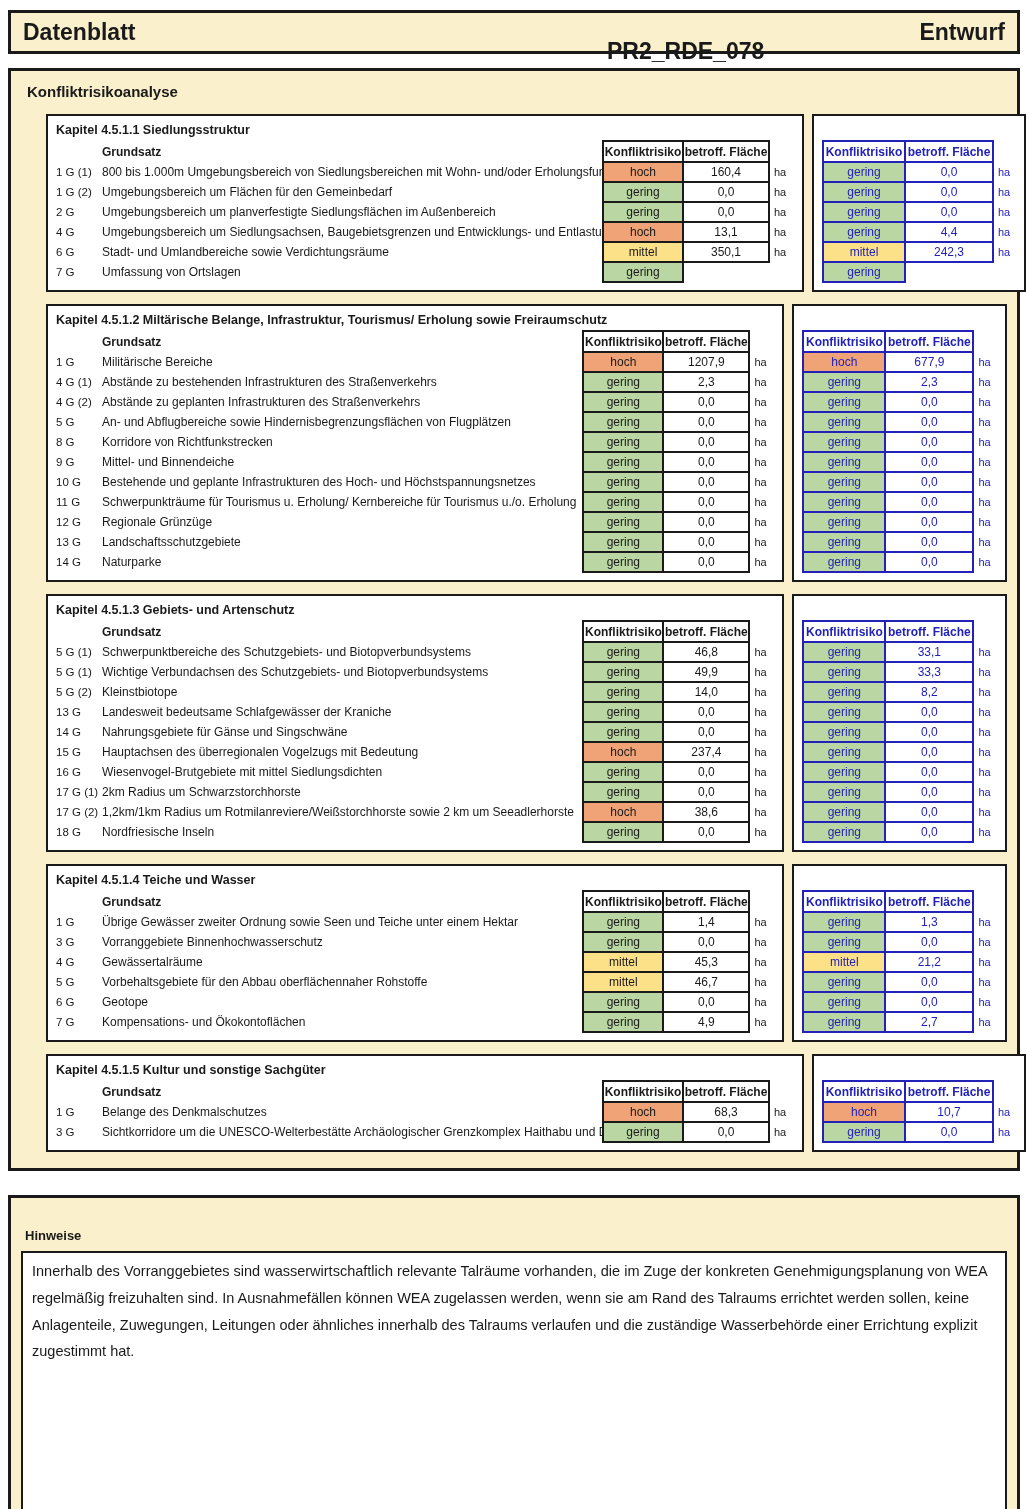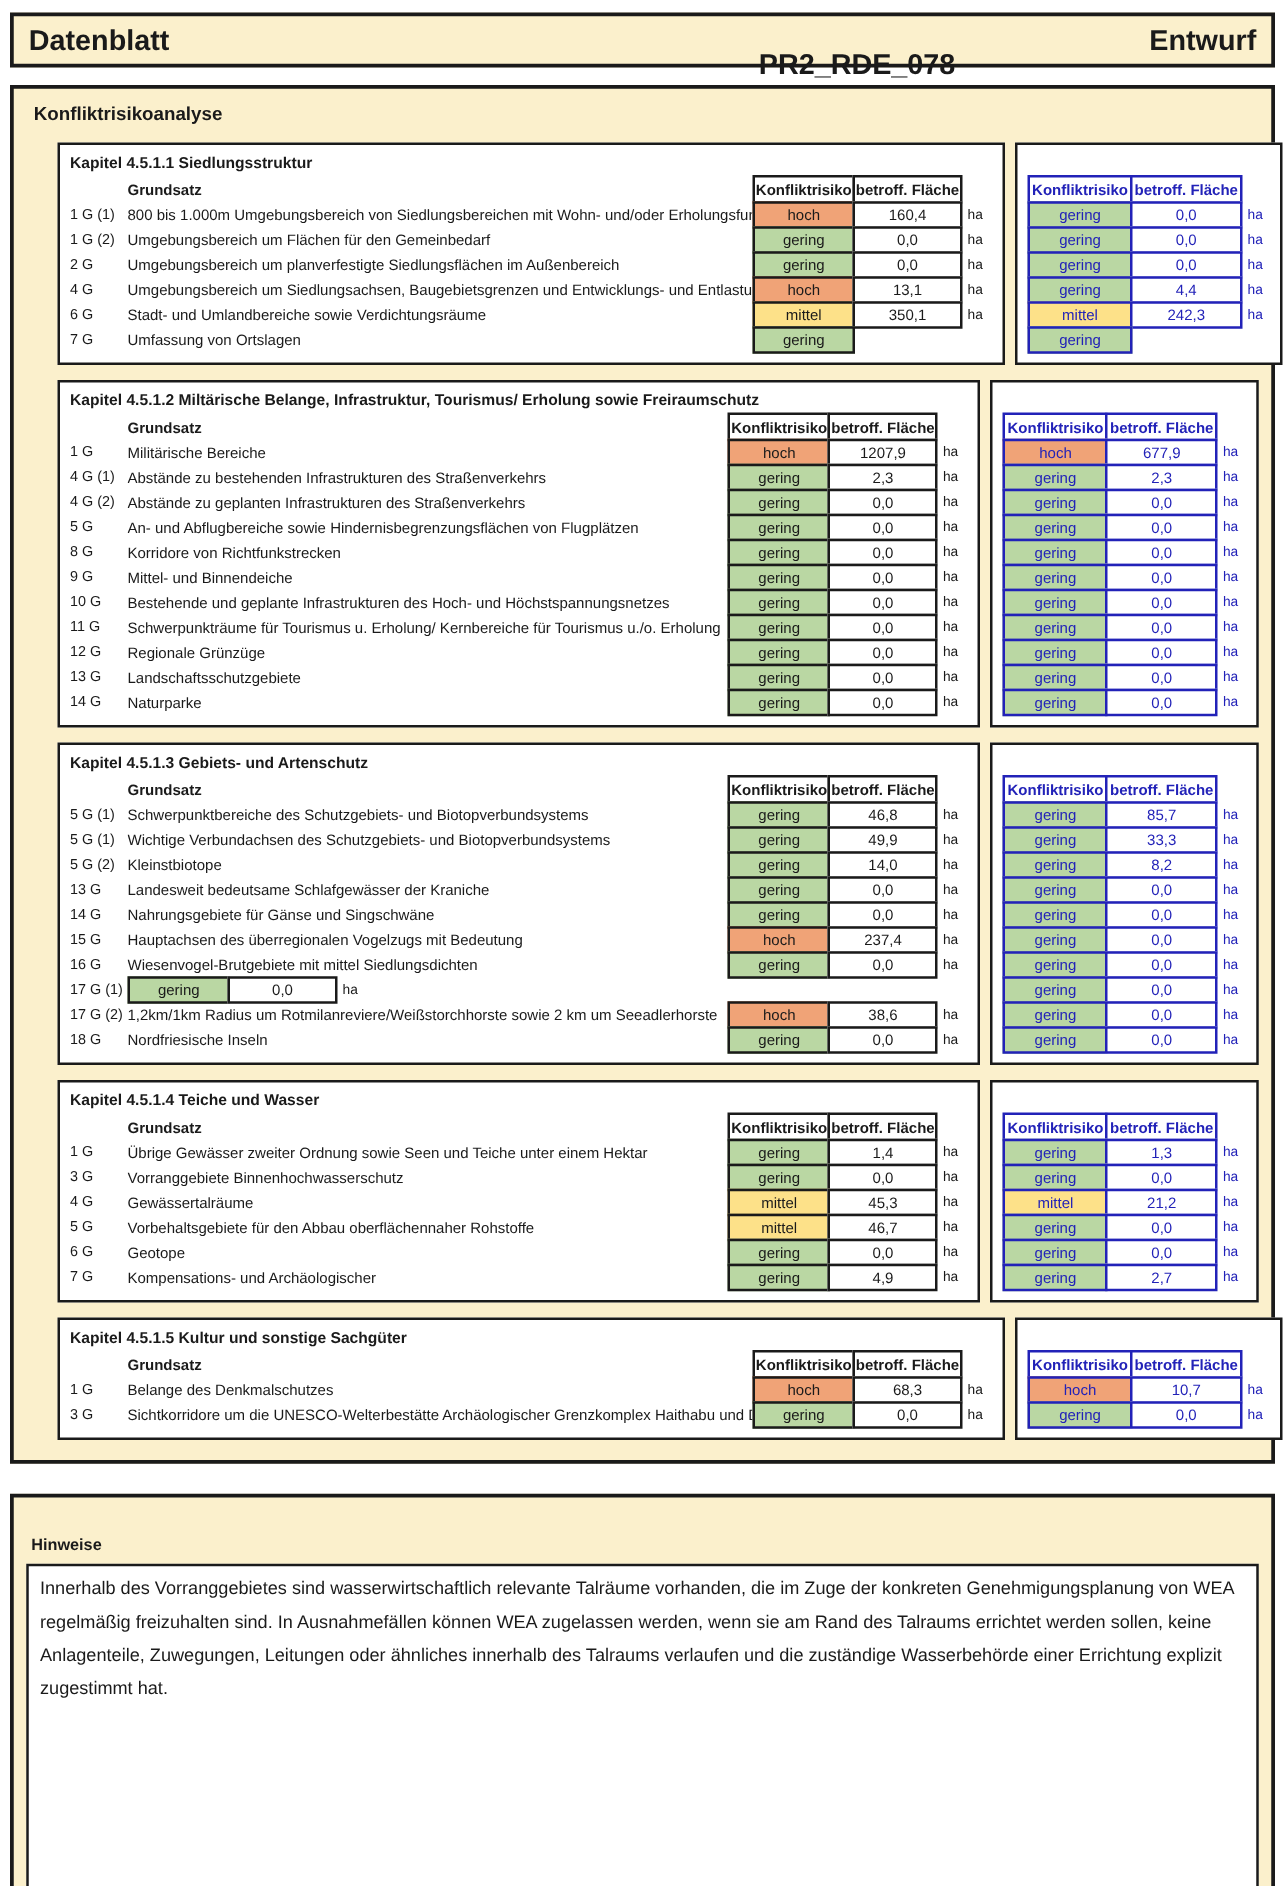--- a/index.html
+++ b/index.html
@@ -380,20 +380,21 @@
             </div>
             <div class="trow collapse">
               <div class="cid">16 G</div>
               <div class="ctext">Wiesenvogel-Brutgebiete mit mittel Siedlungsdichten</div>
               <div class="crisk" style="background: rgb(186, 215, 163);">gering</div>
               <div class="carea">0,0</div>
               <div class="cha">ha</div>
             </div>
             <div class="trow collapse">
               <div class="cid">17 G (1)</div>
+              <div class="ctext">2km Radius um Schwarzstorchhorste</div>
               <div class="crisk" style="background: rgb(186, 215, 163);">gering</div>
               <div class="carea">0,0</div>
               <div class="cha">ha</div>
             </div>
             <div class="trow collapse">
               <div class="cid">17 G (2)</div>
               <div class="ctext">1,2km/1km Radius um Rotmilanreviere/Weißstorchhorste sowie 2 km um Seeadlerhorste</div>
               <div class="crisk" style="background: rgb(240, 163, 119);">hoch</div>
               <div class="carea">38,6</div>
               <div class="cha">ha</div>
@@ -408,21 +409,21 @@
           </div>
           <div class="rbox blue">
             <div class="r-spacer"></div>
             <div class="trow hrow">
               <div class="crisk th">Konfliktrisiko</div>
               <div class="carea th">betroff. Fläche</div>
               <div class="cha"></div>
             </div>
             <div class="trow collapse">
               <div class="crisk" style="background: rgb(186, 215, 163);">gering</div>
-              <div class="carea">85,7</div>
+              <div class="carea">33,1</div>
               <div class="cha">ha</div>
             </div>
             <div class="trow collapse">
               <div class="crisk" style="background: rgb(186, 215, 163);">gering</div>
               <div class="carea">33,3</div>
               <div class="cha">ha</div>
             </div>
             <div class="trow collapse">
               <div class="crisk" style="background: rgb(186, 215, 163);">gering</div>
               <div class="carea">8,2</div>
@@ -505,21 +506,21 @@
             </div>
             <div class="trow collapse">
               <div class="cid">6 G</div>
               <div class="ctext">Geotope</div>
               <div class="crisk" style="background: rgb(186, 215, 163);">gering</div>
               <div class="carea">0,0</div>
               <div class="cha">ha</div>
             </div>
             <div class="trow collapse">
               <div class="cid">7 G</div>
-              <div class="ctext">Kompensations- und Archäologischer</div>
+              <div class="ctext">Kompensations- und Ökokontoflächen</div>
               <div class="crisk" style="background: rgb(186, 215, 163);">gering</div>
               <div class="carea">4,9</div>
               <div class="cha">ha</div>
             </div>
           </div>
           <div class="rbox blue">
             <div class="r-spacer"></div>
             <div class="trow hrow">
               <div class="crisk th">Konfliktrisiko</div>
               <div class="carea th">betroff. Fläche</div>

